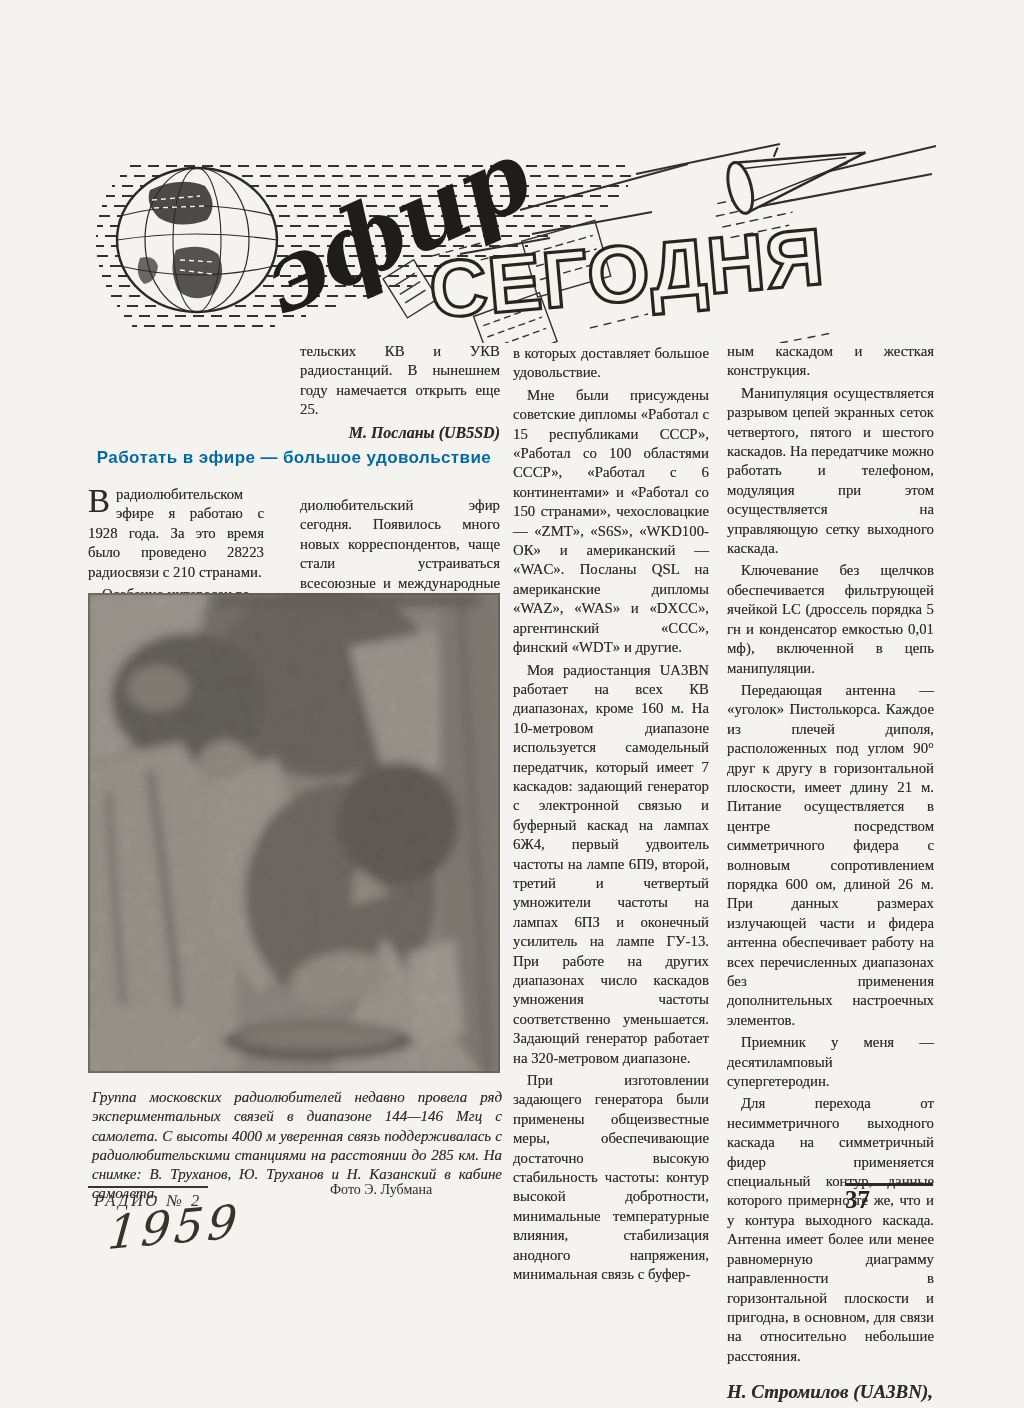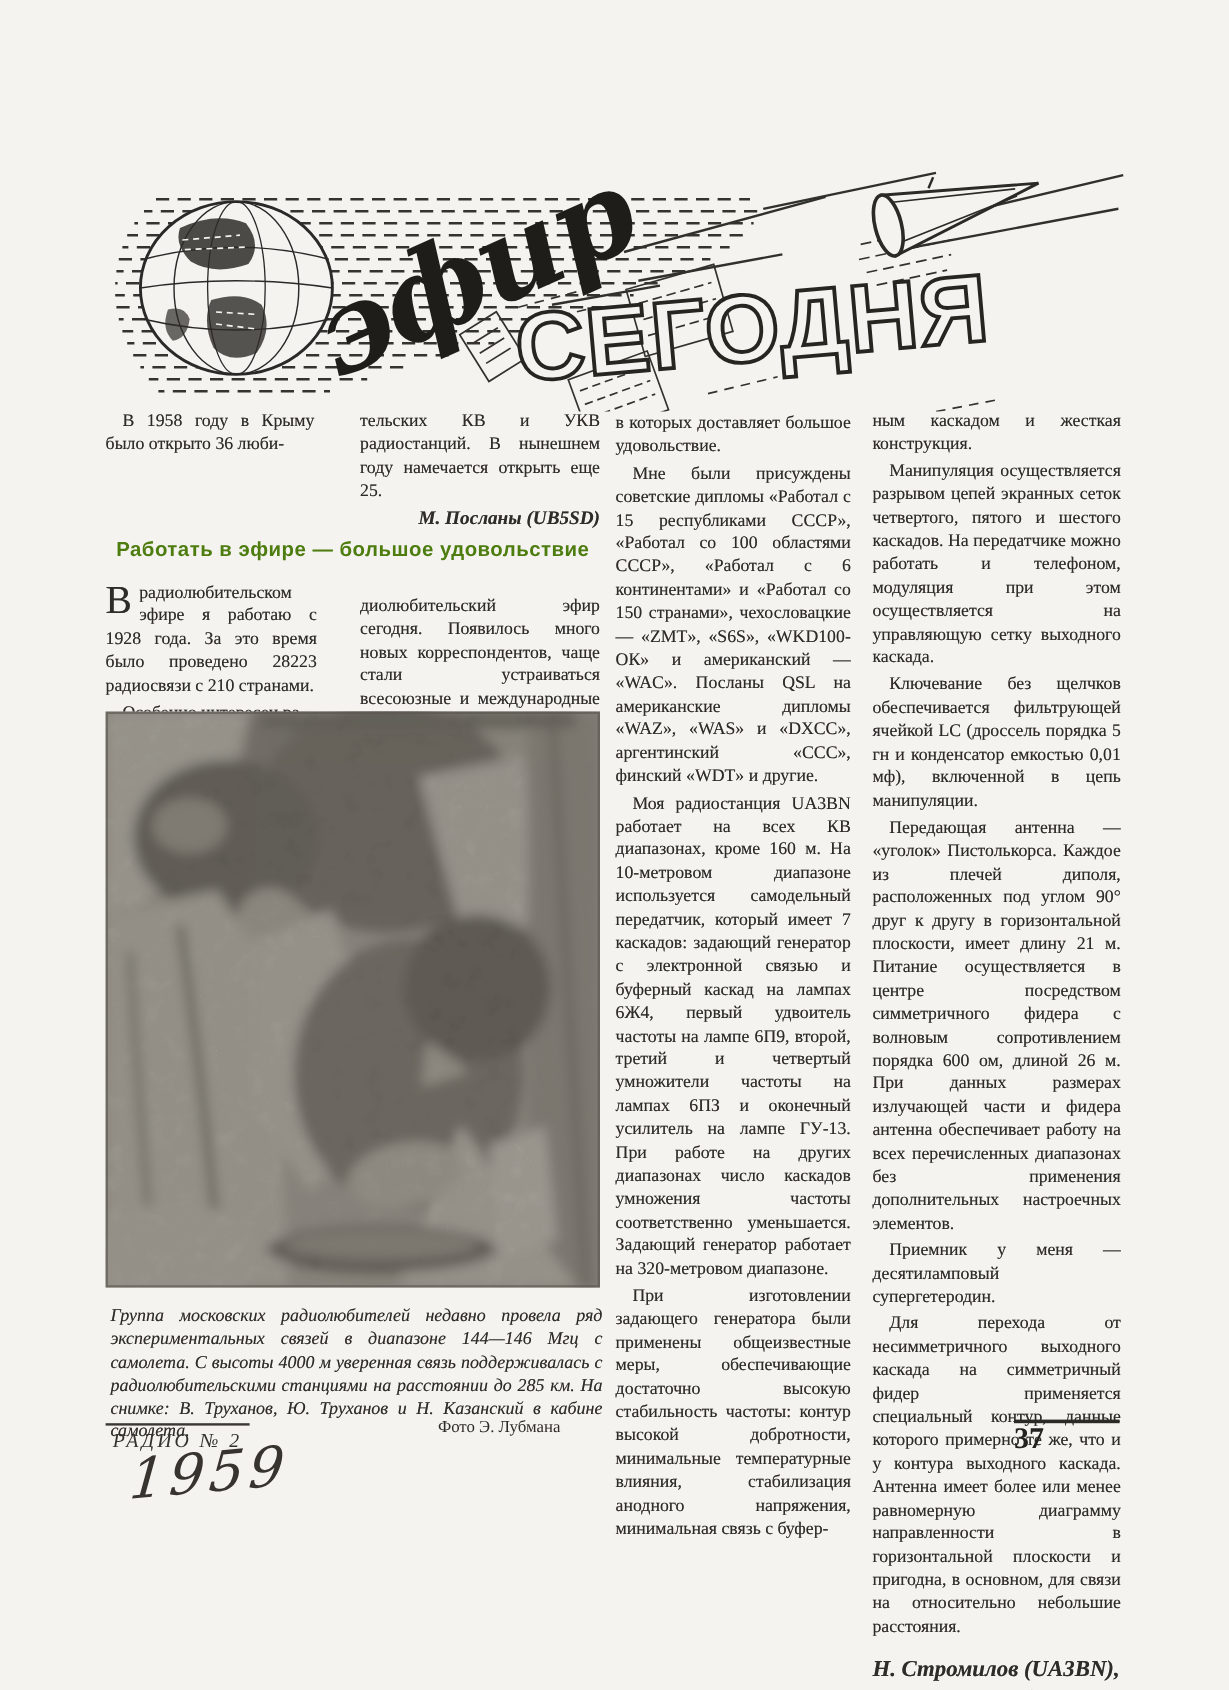--- a/index.html
+++ b/index.html
@@ -19,37 +19,37 @@
        text-shadow:0 0 .4px rgba(40,38,35,.55);}
   .col p{margin:0 0 3px 0;text-indent:14px;}
   .col p.first{text-indent:0;}
   .intro-col1{left:88px;top:342px;width:174px;}
   .intro-col2{left:300px;top:342px;width:200px;}
   .sig{font-weight:bold;font-style:italic;font-size:16px;text-align:right;
        margin-top:3px;text-indent:0 !important;}
   
   .headline{position:absolute;left:88px;top:448px;width:412px;text-align:center;
     font-family:"Liberation Sans",sans-serif;font-weight:bold;font-size:17px;
-    letter-spacing:.4px;color:#4d7c0f;}
+    letter-spacing:.4px;color:#0369a1;}
   .body-col1{left:88px;top:485px;width:176px;}
   .body-col2{left:300px;top:496px;width:200px;}
   .col3{left:513px;top:344px;width:196px;}
   .col4{left:727px;top:342px;width:207px;}
   .dropcap{float:left;font-size:33px;line-height:28px;padding:2px 6px 0 0;font-weight:normal;}
   .author{margin-top:16px;}
   .author-name{font-weight:bold;font-style:italic;font-size:19px;text-indent:0 !important;}
   .author-title{font-style:italic;font-size:15.5px;text-indent:0 !important;text-align:justify;}
   
   .photo{position:absolute;left:88px;top:593px;width:412px;height:480px;}
   
   .caption{position:absolute;left:92px;top:1088px;width:410px;
     font-style:italic;font-size:15px;line-height:19.3px;text-align:justify;
     text-shadow:0 0 .4px rgba(40,38,35,.5);}
   .credit{position:absolute;left:330px;top:1182px;width:172px;font-size:14px;
-    font-style:normal;text-align:center;}
+    font-style:normal;}
   
   .mag-rule{position:absolute;left:88px;top:1186px;width:120px;border-top:2.5px solid #3a3834;}
   .mag-name{position:absolute;left:94px;top:1191px;font-style:italic;font-size:16.5px;
     letter-spacing:2.5px;color:#34322e;}
   .year{position:absolute;left:108px;top:1200px;font-family:"DejaVu Serif",serif;
     font-style:italic;font-size:46px;color:#37342f;
     transform:rotate(-5deg) skewX(-10deg);letter-spacing:4px;}
   
   .pnum-rule{position:absolute;left:845px;top:1183px;width:88px;border-top:3.5px solid #2b2a27;}
   .pnum{position:absolute;left:845px;top:1186px;width:88px;text-align:left;
@@ -150,21 +150,20 @@
           <line x1="700" y1="26" x2="706" y2="18" stroke="#2b2a27" stroke-width="2"></line>
         </g>
       </g>
 
       <text transform="translate(200 178) rotate(-24)" font-family="DejaVu Serif, serif" font-style="italic" font-weight="bold" font-size="98" fill="#1f1d1a" letter-spacing="-3">эфир</text>
       <text transform="translate(352 180) rotate(-5)" font-family="Liberation Sans, sans-serif" font-weight="bold" font-size="80" fill="#f5f3f0" stroke="#26251f" stroke-width="3.2" letter-spacing="1">СЕГОДНЯ</text>
     </svg>
   </div>
 
   <div class="col intro-col1">
-    <p>В 1958 году в Крыму было открыто 36 люби-</p>
   </div>
   <div class="col intro-col2">
     <p class="first">тельских КВ и УКВ радиостанций. В нынешнем году намечается открыть еще 25.</p>
     <p class="sig">М. Посланы (UB5SD)</p>
   </div>
 
   <div class="headline">Работать в эфире — большое удовольствие</div>
 
   <div class="col body-col1">
     <p class="first">

